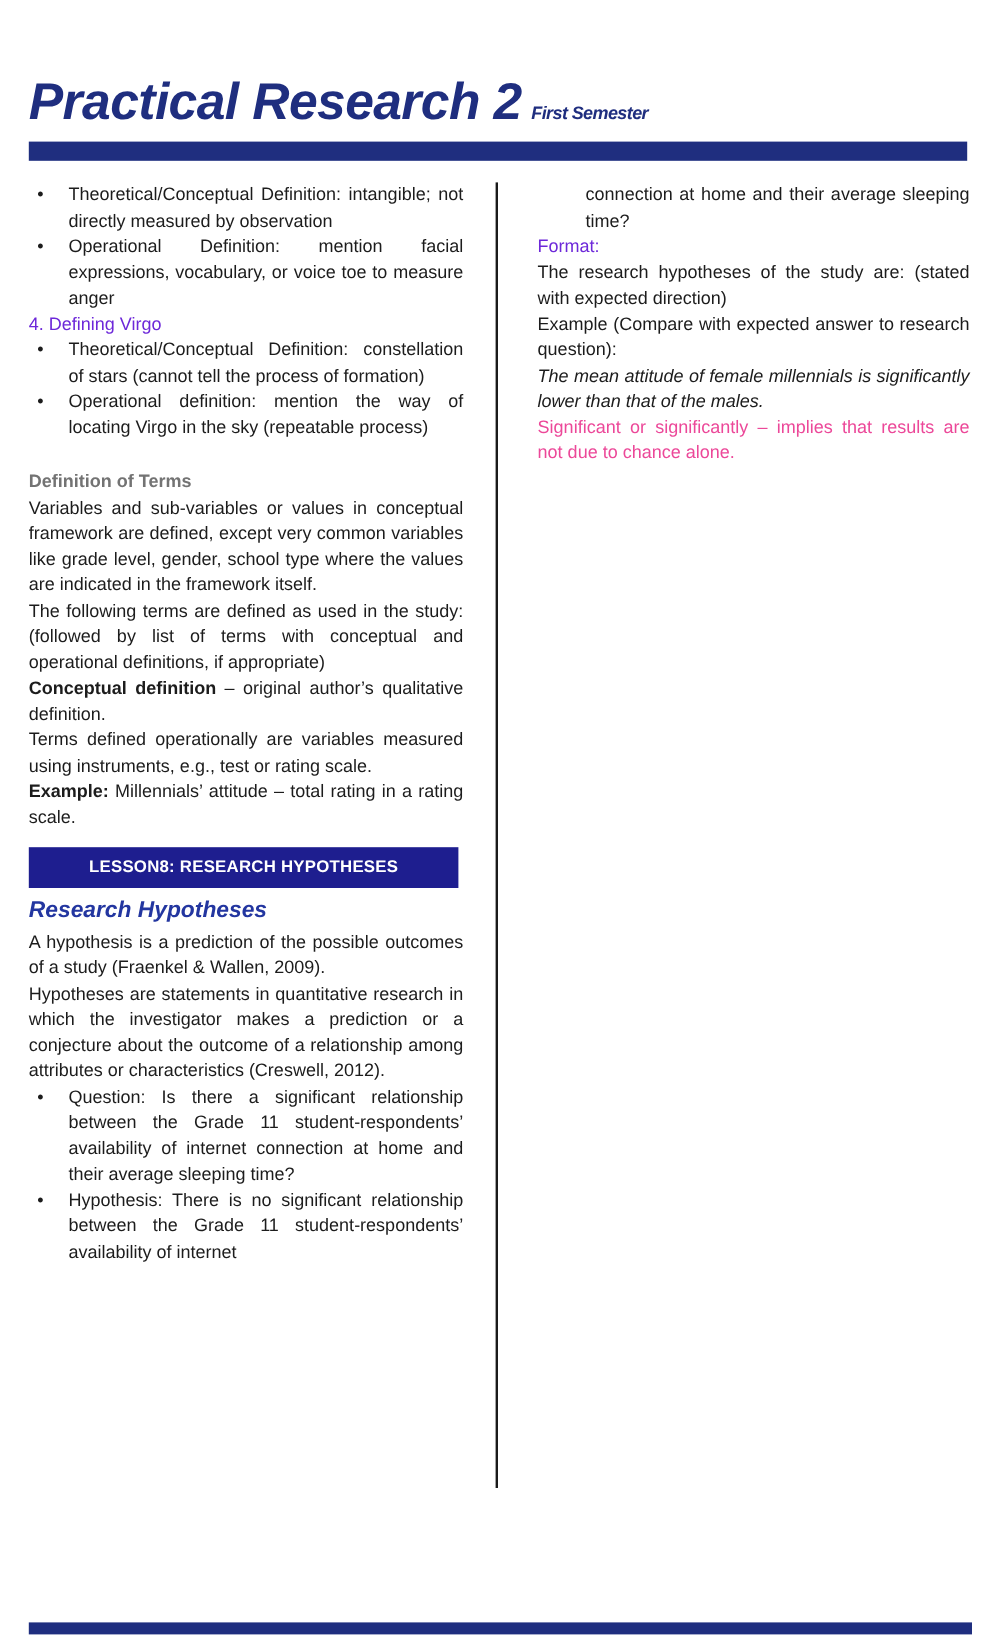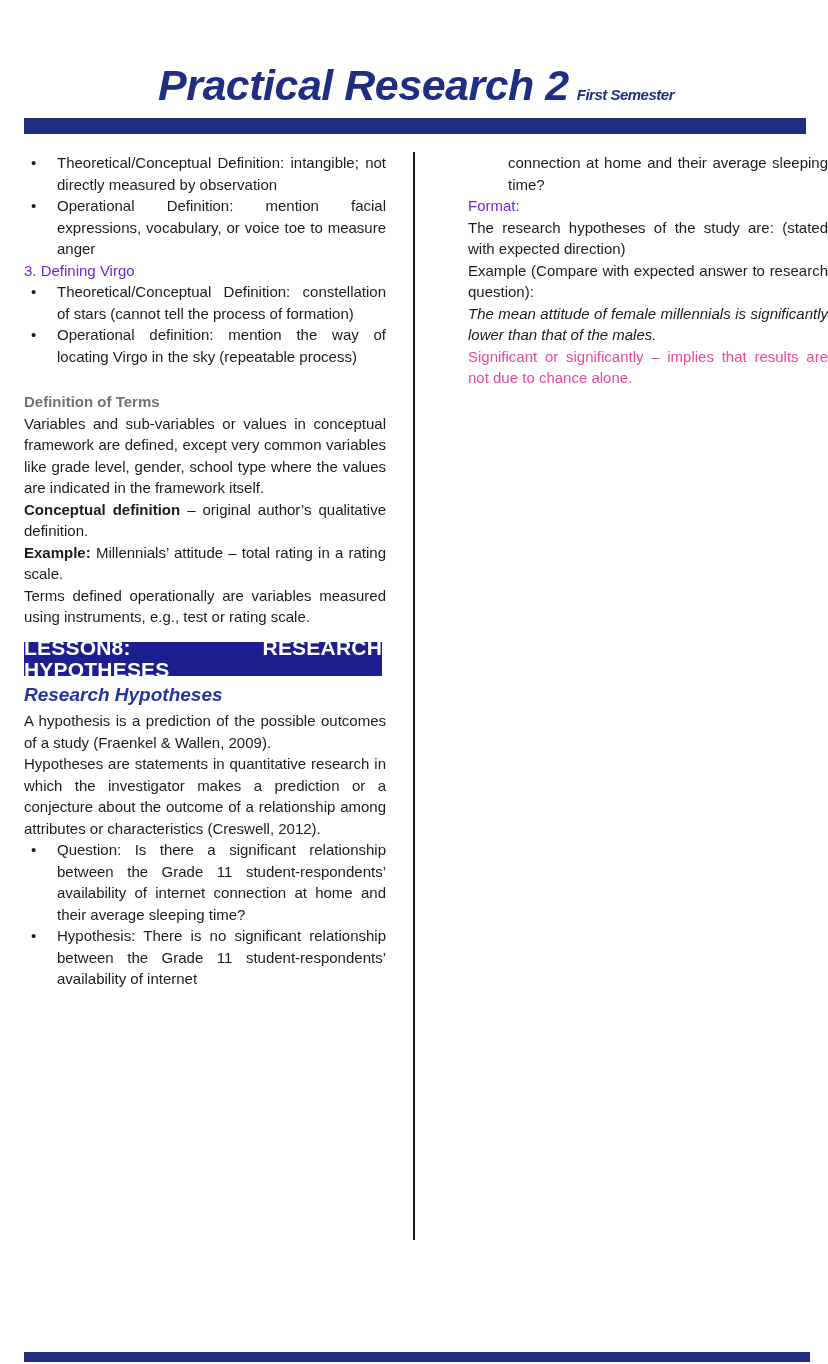--- a/index.html
+++ b/index.html
@@ -20,40 +20,39 @@
   .doc-header { position: absolute; left: 24px; top: 62px; width: 784px; }
   .doc-title {
     font-family: "Liberation Sans", sans-serif;
     font-size: 43px;
     font-weight: bold;
     font-style: italic;
     color: #1f2e7f;
     letter-spacing: -0.5px;
     line-height: 1.1;
     white-space: nowrap;
-    text-align: center;
   }
   .doc-subtitle {
     font-size: 15px;
     font-weight: bold;
     font-style: italic;
     color: #1f2e7f;
     margin-left: 8px;
   }
   .title-rule {
     margin-top: 9px;
     height: 16px;
     width: 782px;
     background: #1f2e7f;
   }
 
   
   .col { position: absolute; top: 152px; font-size: 15px; line-height: 21.5px; text-align: justify; }
   .col-left  { left: 24px;  width: 362px; }
-  .col-right { left: 468px; width: 360px; }
+  .col-right { left: 448px; width: 360px; }
   .column-divider {
     position: absolute;
     left: 413px;
     top: 152px;
     width: 2px;
     height: 1088px;
     background: #1a1a1a;
   }
 
   p.body { margin: 0; }
@@ -70,21 +69,21 @@
   .gap-lg { height: 24px; }
 
   .lesson-banner {
     margin-top: 14px;
     margin-bottom: 8px;
     width: 358px;
     height: 34px;
     background: #1e1e8f;
     color: #ffffff;
     font-weight: bold;
-    font-size: 21px;
+    font-size: 14px;
     display: flex;
     align-items: center;
     justify-content: center;
     letter-spacing: 0.2px;
   }
 
   .rh-heading {
     font-weight: bold;
     font-style: italic;
     color: #2336a0;
@@ -121,45 +120,46 @@
     <div class="bullet">
       <span class="marker">•</span>
       <p class="body">Theoretical/Conceptual Definition: intangible; not directly measured by observation</p>
     </div>
 
     <div class="bullet">
       <span class="marker">•</span>
       <p class="body">Operational Definition: mention facial expressions, vocabulary, or voice toe to measure anger</p>
     </div>
 
-    <p class="body heading-black">3. Defining Virgo</p>
+    <p class="body heading-black">4. Defining Virgo</p>
 
     <div class="bullet">
       <span class="marker">•</span>
       <p class="body">Theoretical/Conceptual Definition: constellation of stars (cannot tell the process of formation)</p>
     </div>
 
     <div class="bullet">
       <span class="marker">•</span>
       <p class="body">Operational definition: mention the way of locating Virgo in the sky (repeatable process)</p>
     </div>
 
     <div class="gap-lg"></div>
 
     <p class="body heading-blue">Definition of Terms</p>
 
     <p class="body">Variables and sub-variables or values in conceptual framework are defined, except very common variables like grade level, gender, school type where the values are indicated in the framework itself.</p>
 
 
+    <p class="body">The following terms are defined as used in the study: (followed by list of terms with conceptual and operational definitions, if appropriate)</p>
 
     <p class="body"><strong class="bold">Conceptual definition</strong><span> – original author’s qualitative definition.</span></p>
 
+    <p class="body">Terms defined operationally are variables measured using instruments, e.g., test or rating scale.</p>
+
     <p class="body"><strong class="bold">Example:</strong><span> Millennials’ attitude – total rating in a rating scale.</span></p>
-
-    <p class="body">Terms defined operationally are variables measured using instruments, e.g., test or rating scale.</p>
 
     <div class="lesson-banner">
       <span>LESSON8: RESEARCH HYPOTHESES</span>
     </div>
 
     <p class="rh-heading">Research Hypotheses</p>
 
     <p class="body">A hypothesis is a prediction of the possible outcomes of a study (Fraenkel &amp; Wallen, 2009).</p>
 
     <p class="body">Hypotheses are statements in quantitative research in which the investigator makes a prediction or a conjecture about the outcome of a relationship among attributes or characteristics (Creswell, 2012).</p>

